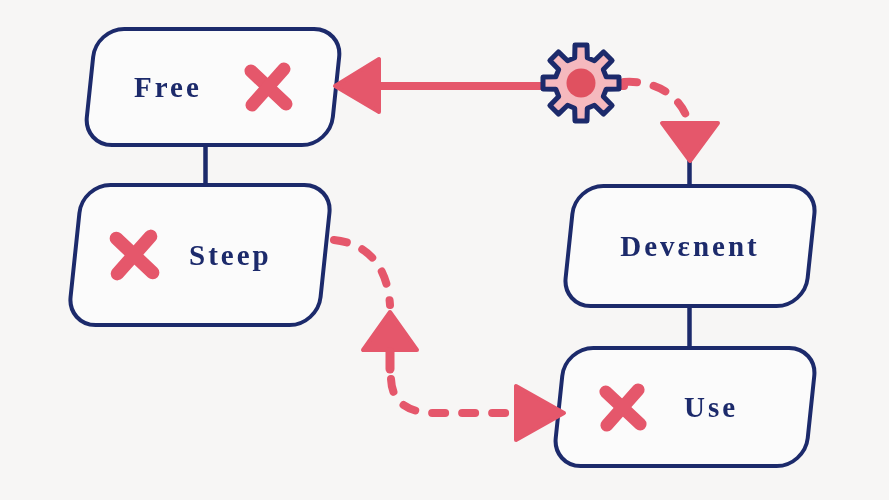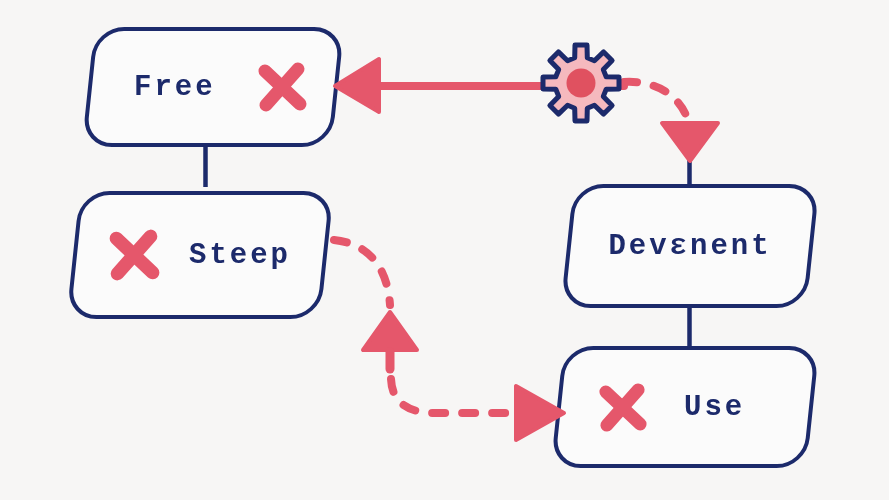--- a/index.html
+++ b/index.html
@@ -2,21 +2,21 @@
 <html><head>
 <meta charset="utf-8">
 <style>
   html, body { margin: 0; padding: 0; background: #f7f6f5; }
   .canvas {
     position: relative;
     width: 889px;
     height: 500px;
     background: #f7f6f5;
     overflow: hidden;
-    font-family: Liberation Mono, monospace;
+    font-family: Liberation Serif, serif;
   }
   .node { position: absolute; display: flex; align-items: center; }
   .node-bg {
     position: absolute;
     inset: 0;
     background: #fbfbfb;
     border: 4px solid #1c2a6b;
     border-radius: 30px;
     transform: skewX(-6deg);
   }
@@ -58,21 +58,21 @@
       <span class="node-label">Free</span>
       <span class="x-icon">
         <svg width="56" height="56" viewBox="0 0 56 56">
           <path d="M11 12 L46 45" stroke="#e5576b" stroke-width="13" stroke-linecap="round" fill="none"></path>
           <path d="M44 10 L12 46" stroke="#e5576b" stroke-width="13" stroke-linecap="round" fill="none"></path>
         </svg>
       </span>
     </div>
   </div>
 
-  <div class="node" id="node-steep" style="left:73px; top:183px; width:254px; height:128px;margin-top:8px;">
+  <div class="node" id="node-steep" style="left:73px; top:183px; width:254px; height:144px;">
     <div class="node-bg"></div>
     <div class="node-content">
       <span class="x-icon">
         <svg width="58" height="58" viewBox="0 0 56 56">
           <path d="M11 12 L46 45" stroke="#e5576b" stroke-width="13" stroke-linecap="round" fill="none"></path>
           <path d="M44 10 L12 46" stroke="#e5576b" stroke-width="13" stroke-linecap="round" fill="none"></path>
         </svg>
       </span>
       <span class="node-label">Steep</span>
     </div>

